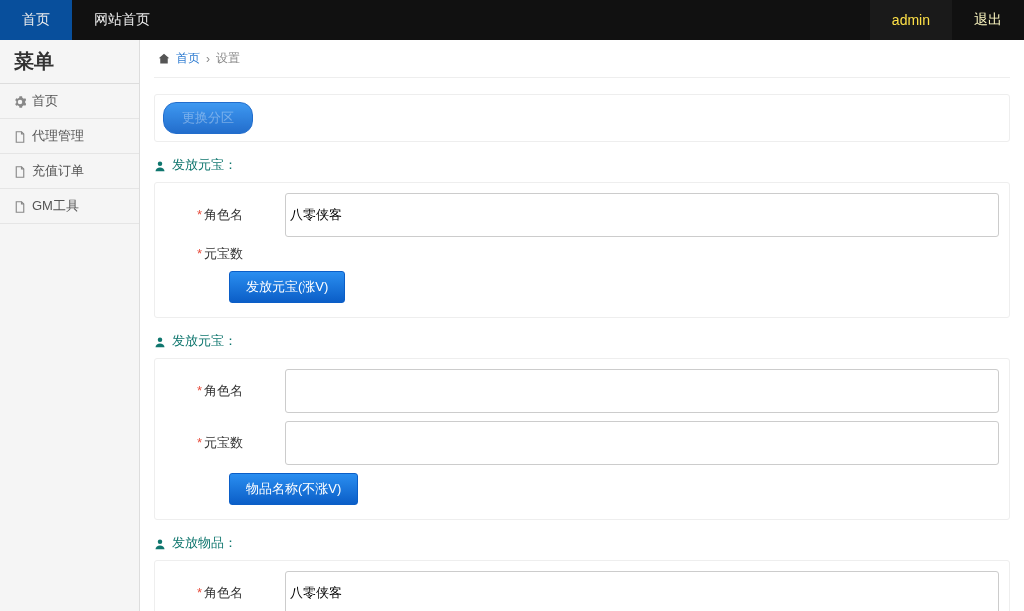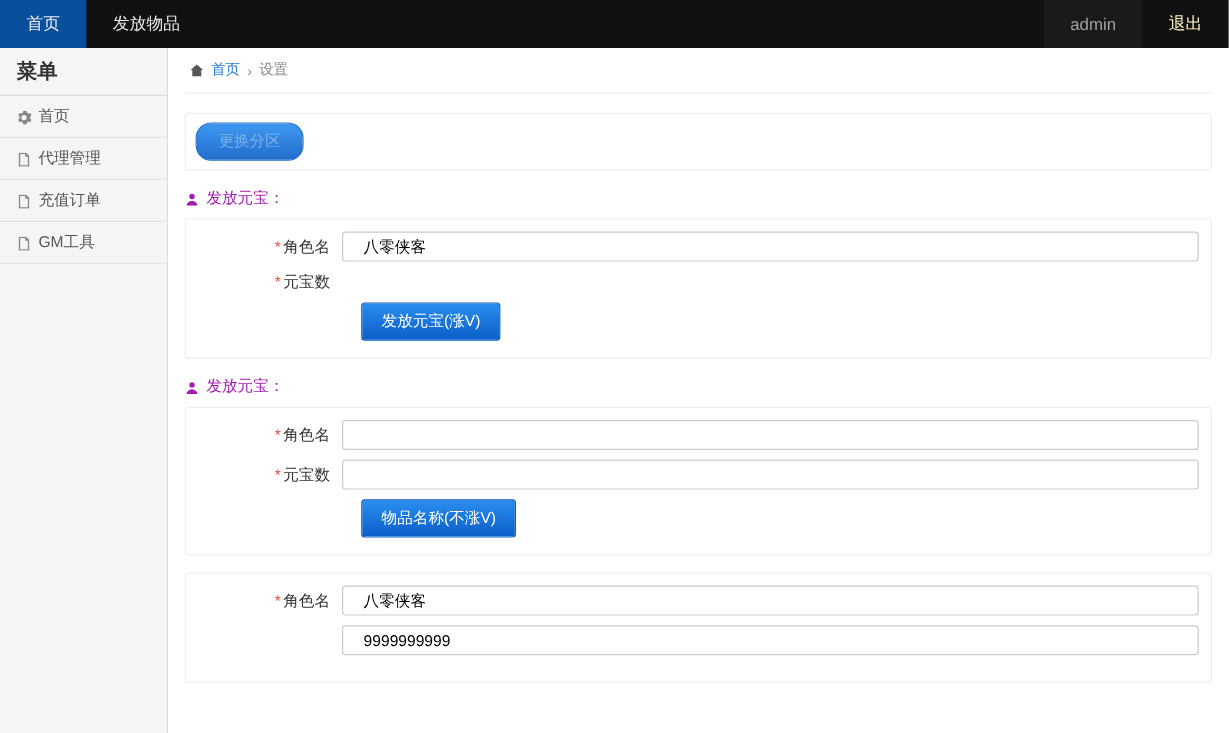--- a/index.html
+++ b/index.html
@@ -3,57 +3,57 @@
 <meta charset="utf-8">
 <style>
 * { margin: 0; padding: 0; box-sizing: border-box; }
 body { font-family: "Microsoft YaHei", Arial, sans-serif; font-size: 13px; color: #333; background: #fff; }
 
 .topbar { height: 40px; background: #111; display: flex; align-items: stretch; }
 .topbar .nav { display: flex; flex: 1; }
 .topbar .nav-item { display: flex; align-items: center; padding: 0 22px; color: #eee; font-size: 14px; cursor: pointer; }
 .topbar .nav-item.active { background: #084f9c; }
 .topbar .right { display: flex; }
-.topbar .user { display: flex; align-items: center; padding: 16px 22px; color: #a3a3a3; font-size: 14px; background: #1a1a1a; cursor: pointer; text-align: right; }
+.topbar .user { display: flex; align-items: center; padding: 16px 22px; color: #fde047; font-size: 14px; background: #1a1a1a; cursor: pointer; text-align: right; }
 .topbar .logout { display: flex; align-items: center; padding: 0 22px; color: #fef9c3; font-size: 14px; cursor: pointer; }
 
 .container { display: flex; min-height: calc(100vh - 40px); }
 .sidebar { width: 140px; background: #f5f5f5; border-right: 1px solid #ddd; }
-.sidebar-title { padding: 8px 14px; font-size: 17px; font-weight: bold; border-bottom: 1px solid #ddd; }
+.sidebar-title { padding: 8px 14px; font-size: 20px; font-weight: bold; border-bottom: 1px solid #ddd; }
 .sidebar-item { padding: 8px 14px; border-bottom: 1px solid #e5e5e5; font-size: 13px; color: #555; cursor: pointer; display: flex; align-items: center; gap: 6px; }
 .sidebar-item .icon { color: #888; font-size: 12px; }
 
 .main { flex: 1; padding: 0 14px 30px 14px; }
 .breadcrumb { padding: 10px 4px; font-size: 12px; color: #888; border-bottom: 1px solid #eee; display: flex; align-items: center; gap: 6px; }
 .breadcrumb a { color: #2d7bd1; text-decoration: none; }
 .breadcrumb .home-icon { color: #555; }
 
 .section-btn-bar { margin-top: 16px; margin-bottom: 14px; border: 1px solid #eee; border-radius: 3px; padding: 7px 8px; }
 .btn-primary-grad { display: inline-block; padding: 6px 18px; background: linear-gradient(#2a8ef0, #0b5ec7); color: #fff; border: 1px solid #0b5ec7; border-radius: 13px; font-size: 13px; cursor: pointer; }
 .btn-primary-grad.disabled { opacity: 0.9; color: rgba(255,255,255,0.35); cursor: default; }
 
-.form-section-label { font-size: 13px; color: #a21caf; margin: 10px 0 8px 0; display: flex; align-items: center; gap: 6px; }
+.form-section-label { font-size: 13px; color: #0f766e; margin: 10px 0 8px 0; display: flex; align-items: center; gap: 6px; }
 
 .form-box { border: 1px solid #eee; border-radius: 3px; padding: 10px 10px 14px 10px; margin-bottom: 14px; }
 .form-row { display: flex; align-items: center; margin-bottom: 8px; }
-.form-label { width: 120px; text-align: right; padding-right: 10px; font-size: 13px; color: #333; }
+.form-label { width: 120px; text-align: center; padding-right: 10px; font-size: 13px; color: #333; }
 .form-label .req { color: #e74c3c; margin-right: 2px; }
-.form-input { flex: 1; height: 25px; border: 1px solid #ccc; border-radius: 3px; padding: 0 17px; font-size: 13px; }
-.form-action { margin-left: 120px; padding-left: 16px; }
+.form-input { flex: 1; height: 44px; border: 1px solid #ccc; border-radius: 3px; padding: 0 4px; font-size: 13px; }
+.form-action { margin-left: 48px; padding-left: 16px; }
 .btn-action { display: inline-block; padding: 6px 16px; background: linear-gradient(#2a8ef0, #0b5ec7); color: #fff; border: 1px solid #0b5ec7; border-radius: 3px; font-size: 13px; cursor: pointer; }
 
 .icon-svg { width: 12px; height: 12px; display: inline-block; vertical-align: middle; }
 </style>
 </head>
 <body>
 
 <div class="topbar">
   <div class="nav">
     <div class="nav-item active">首页</div>
-    <div class="nav-item">发放物品</div>
+    <div class="nav-item">网站首页</div>
   </div>
   <div class="right">
     <div class="user">admin</div>
     <div class="logout">退出</div>
   </div>
 </div>
 
 <div class="container">
 
   <div class="sidebar">
@@ -149,20 +149,29 @@
       </div>
       <div class="form-row">
         <div class="form-label"><span class="req">*</span><span>元宝数</span></div>
         <input class="form-input" type="text" value="" style="">
       </div>
       <div class="form-action">
         <div class="btn-action">物品名称(不涨V)</div>
       </div>
     </div>
 
+    <div class="form-section-label">
+      <span>
+        <svg class="icon-svg" viewBox="0 0 16 16" fill="currentColor">
+            <circle cx="8" cy="5" r="3"></circle>
+            <path d="M2 15c0-3 3-5 6-5s6 2 6 5"></path>
+          </svg>
+      </span>
+      <span>发放物品：</span>
+    </div>
     <div class="form-box">
       <div class="form-row">
         <div class="form-label"><span class="req">*</span><span>角色名</span></div>
         <input class="form-input" type="text" value="八零侠客" style="">
       </div>
       <div class="form-row">
         <div class="form-label"></div>
         <input class="form-input" type="text" value="9999999999" style="">
       </div>
 

